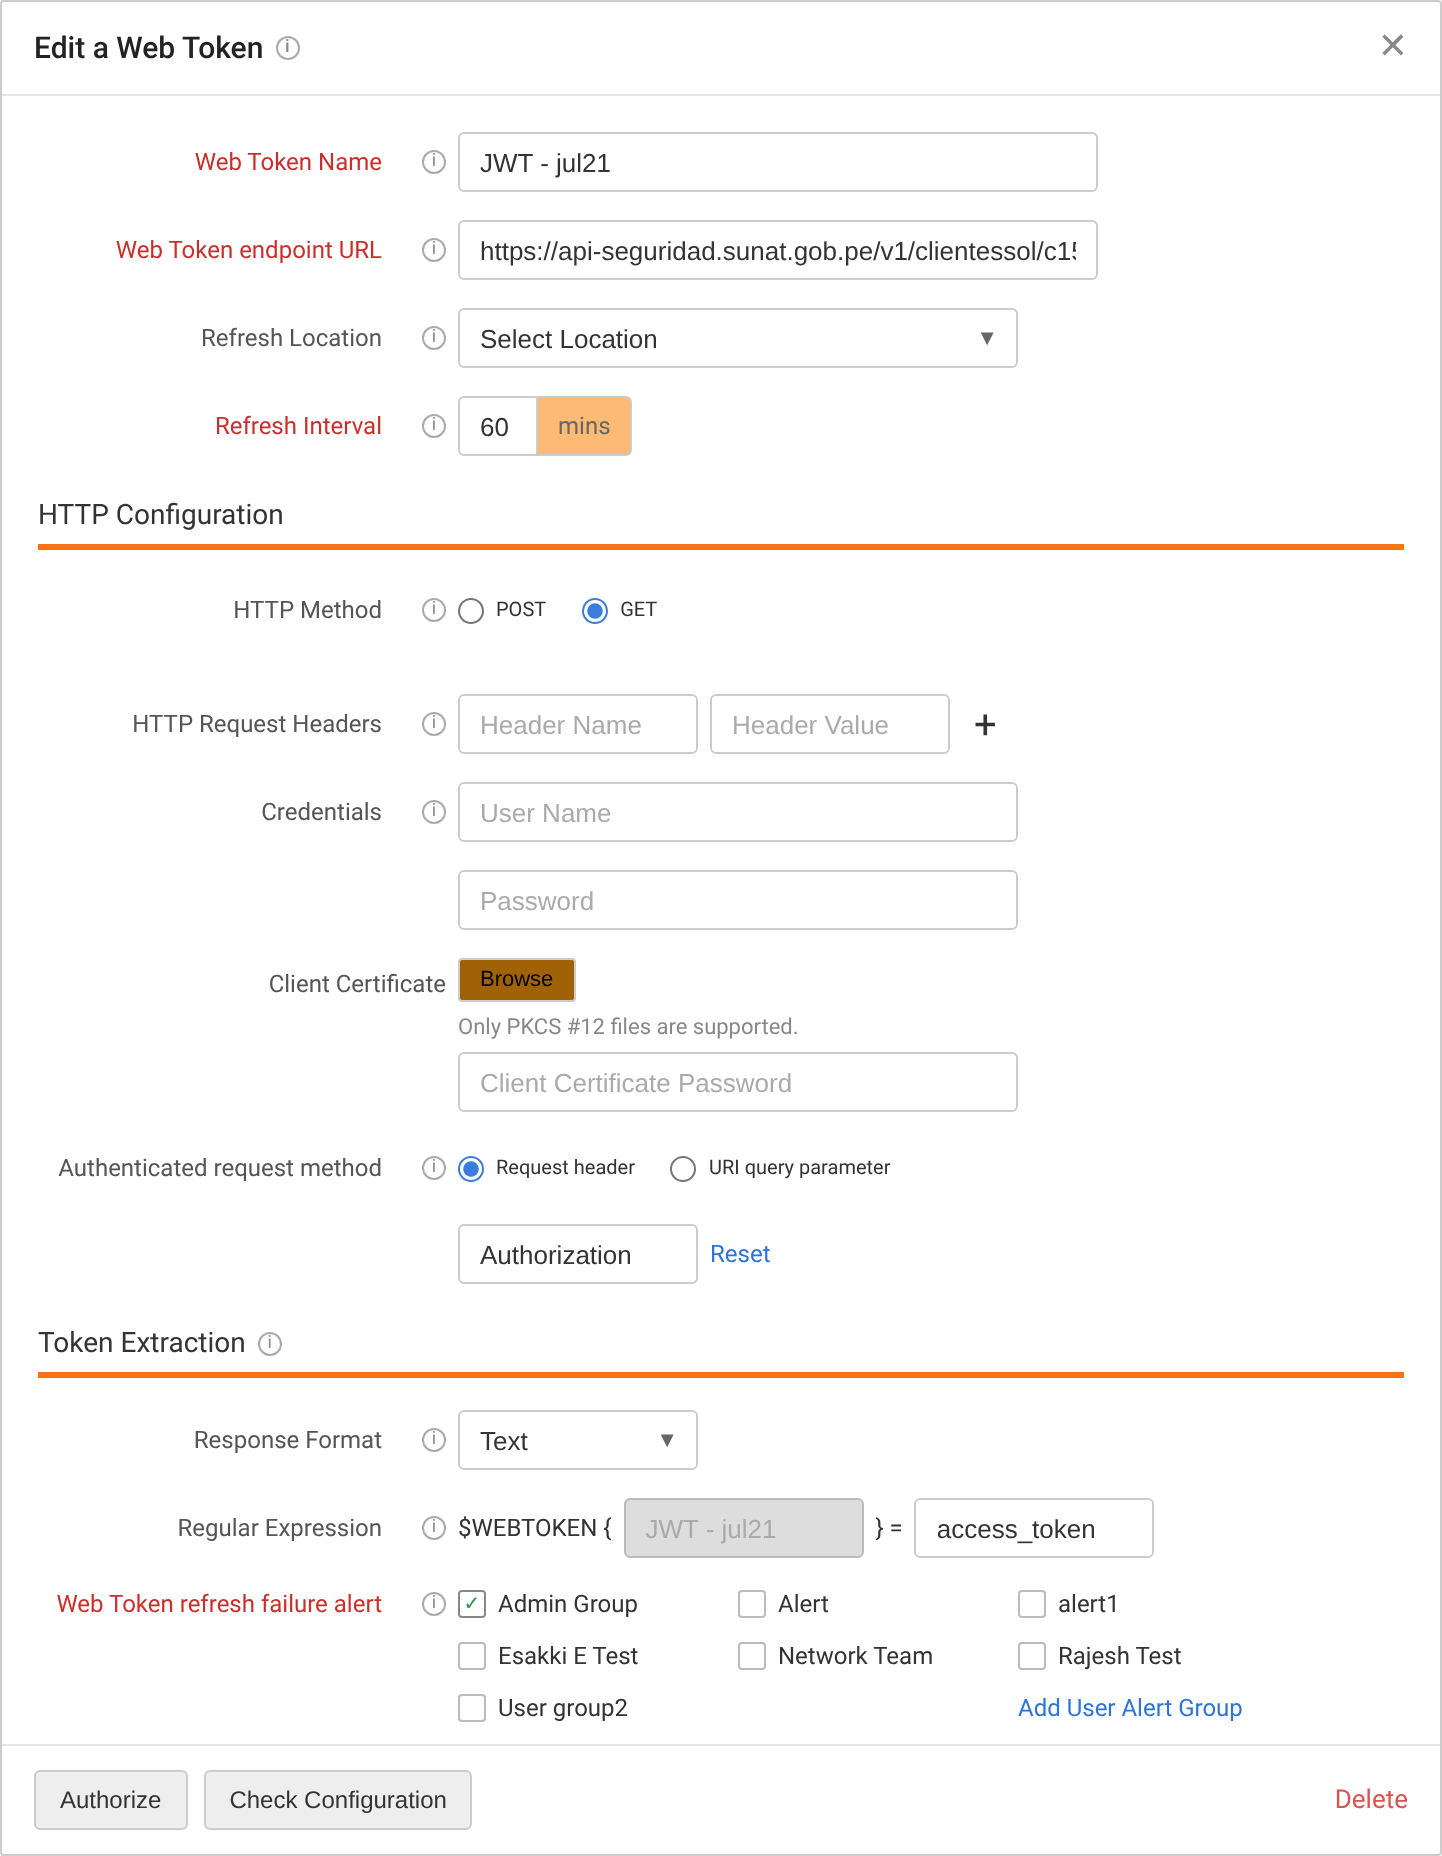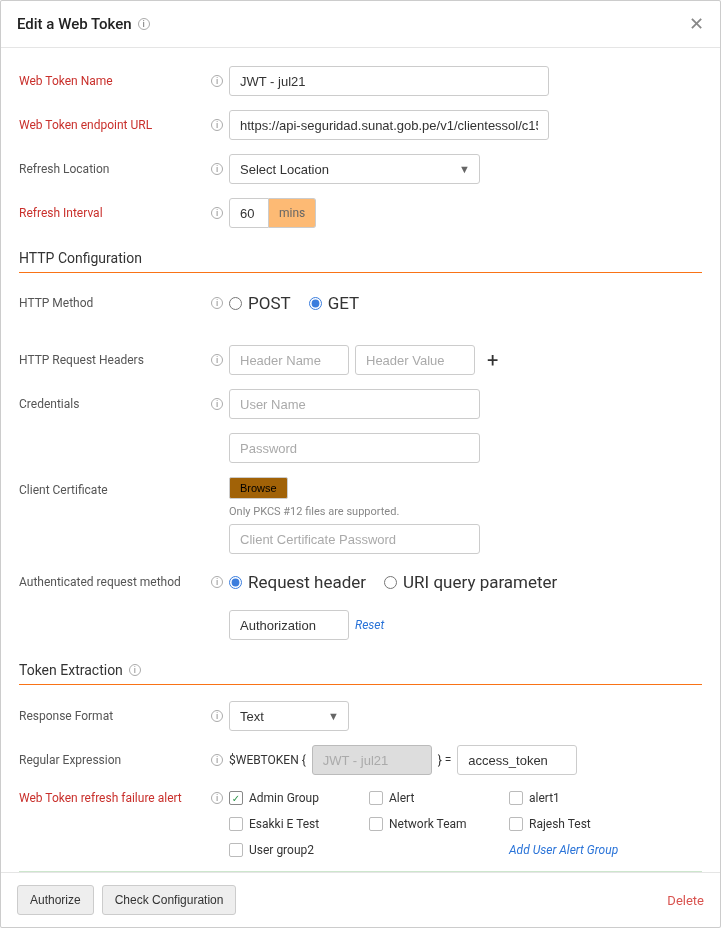--- a/index.html
+++ b/index.html
@@ -4,43 +4,43 @@
   <style>
     * { box-sizing: border-box; margin: 0; padding: 0; }
     body { font-family: -apple-system, BlinkMacSystemFont, "Segoe UI", Roboto, Arial, sans-serif; font-size: 13px; color: #333; background: #f5f5f5; width: 721px; height: 928px; }
     .dialog { width: 721px; height: 928px; background: #fff; border: 1px solid #ccc; border-radius: 2px; display: flex; flex-direction: column; }
     .dialog-header { display: flex; justify-content: space-between; align-items: center; padding: 14px 16px; border-bottom: 1px solid #e5e5e5; }
     .dialog-title { font-size: 15px; font-weight: 500; color: #222; display: flex; align-items: center; gap: 6px; }
     .close-x { color: #888; cursor: pointer; font-size: 18px; line-height: 1; }
     .dialog-body { flex: 1; overflow-y: auto; padding: 18px 18px 10px 18px; }
     .field-row { display: flex; align-items: center; margin-bottom: 14px; min-height: 28px;}
     .field-row.align-top { align-items: flex-start; }
-    .field-label { width: 210px; text-align: right; padding-right: 6px; font-size: 12px; color: #555; flex-shrink: 0; display: flex; justify-content: space-between; align-items: center; gap: 20px;}
+    .field-label { width: 210px; text-align: right; padding-right: 6px; font-size: 12px; color: #555; flex-shrink: 0; display: flex; justify-content: flex-end; align-items: center; gap: 20px;}
     .field-label.required { color: #c9302c; }
     .field-controls { flex: 1; display: flex; flex-wrap: wrap; align-items: center; gap: 6px; }
     .text-input { height: 30px; border: 1px solid #ccc; border-radius: 3px; padding: 0 10px; font-size: 13px; color: #333; background: #fff; outline: none; }
     .text-input.w320 { width: 320px; }
-    .text-input.w240 { width: 251px; }
+    .text-input.w240 { width: 280px; }
     .text-input.w120 { width: 120px; }
     .text-input.w145 { width: 145px; }
     .text-input.w40  { width: 40px; text-align: left; }
     .text-input.disabled { background: #ddd; color: #777; border-color: #bbb; }
     .text-input::placeholder { color: #aaa; }
     .mins-addon { display: inline-flex; align-items: center; justify-content: center; height: 30px; padding: 0 10px; border: 1px solid #ccc; border-left: none; background: #fdba74; font-size: 12px; color: #666; border-top-right-radius: 3px; border-bottom-right-radius: 3px;}
     .select-wrap { position: relative; display: inline-block; }
     .select-wrap .caret { position: absolute; right: 10px; top: 50%; transform: translateY(-50%); color: #666; font-size: 11px; pointer-events: none; }
     .info-icon { display: inline-flex; width: 12px; height: 12px; border: 1px solid #aaa; border-radius: 50%; font-size: 9px; color: #888; align-items: center; justify-content: center; line-height: 1; cursor: help; }
-    .section-title { font-size: 14px; color: #333; padding: 8px 0 6px 0; border-bottom: 1px solid #f97316; margin-top: 8px; margin-bottom: 16px; display: flex; align-items: center; gap: 6px;}
-    .radio-set label, .radio-set span { font-size: 17px; color: #333; }
+    .section-title { font-size: 14px; color: #333; padding: 8px 0 6px 0; border-bottom: 3px solid #f97316; margin-top: 8px; margin-bottom: 16px; display: flex; align-items: center; gap: 6px;}
+    .radio-set label, .radio-set span { font-size: 10px; color: #333; }
     .radio-set { display: flex; align-items: center; gap: 6px; }
     input[type="radio"] { accent-color: #3b7ddd; }
     .plus-btn { font-size: 20px; font-weight: 400; color: #333; cursor: pointer; padding: 0 6px; line-height: 1;}
     .browse-btn { background: #a16207; border: 1px solid #ccc; font-size: 11px; padding: 4px 10px; border-radius: 2px; cursor: pointer; }
     .hint-text { font-size: 11px; color: #888; display: block; }
-    .link-btn { color: #2b74d8; font-size: 12px; text-decoration: none; cursor: pointer; background: none; border: none; font-style: italic; }
+    .link-btn { color: #2b74d8; font-size: 12px; text-decoration: none; cursor: pointer; background: none; border: none; }
     .checkbox-grid { display: grid; grid-template-columns: 130px 130px 130px; gap: 12px 10px; margin-top: 2px;}
     .checkbox-item { display: flex; align-items: center; gap: 6px; font-size: 12px; color: #333; }
     .checkbox-box { width: 14px; height: 14px; border: 1px solid #bbb; border-radius: 2px; display: inline-flex; align-items: center; justify-content: center; font-size: 10px; color: #2b9348; background: #fff; cursor: pointer;}
     .checkbox-box.checked { border-color: #888; }
     .success-banner { background: #e6f3e6; border: 1px solid #cde6cd; padding: 14px 16px; margin-top: 14px; display: flex; align-items: center; gap: 12px; color: #333; font-size: 13px;}
     .dialog-footer { display: flex; justify-content: space-between; align-items: center; padding: 12px 16px; border-top: 1px solid #e5e5e5; }
     .footer-left { display: flex; gap: 8px; }
     .btn { font-size: 12px; padding: 7px 12px; border-radius: 3px; border: 1px solid #ccc; background: #eee; cursor: pointer; color: #333;}
     .delete-link { color: #d9534f; font-size: 13px; cursor: pointer; }
     .regex-static { font-size: 12px; color: #333; }

